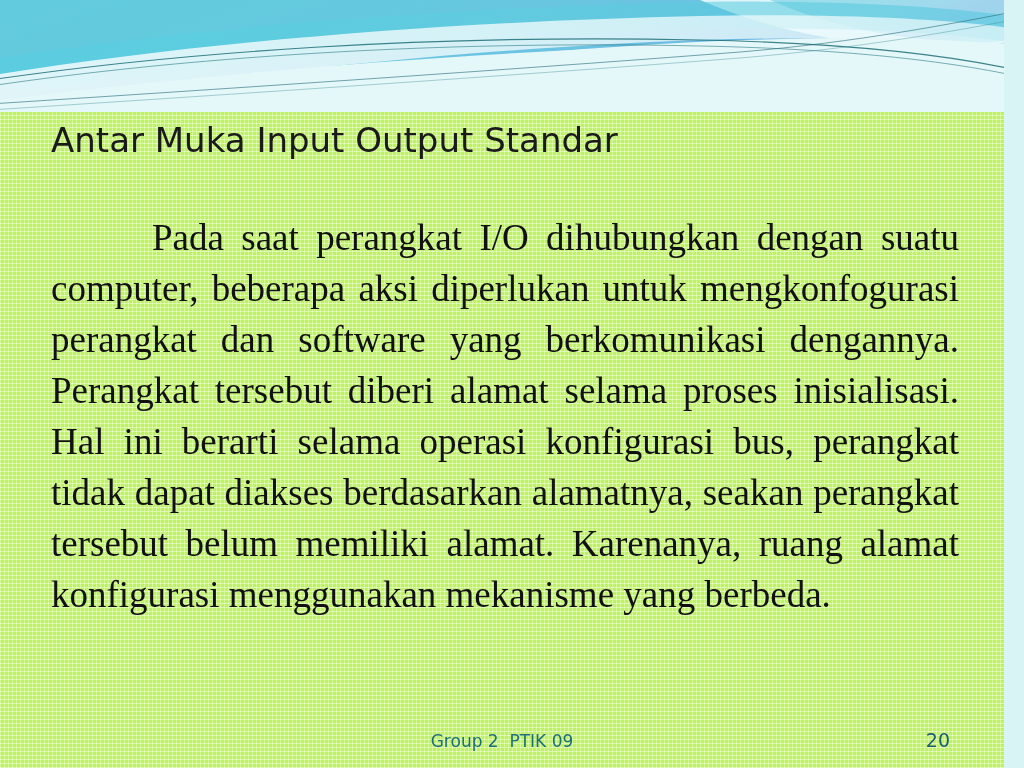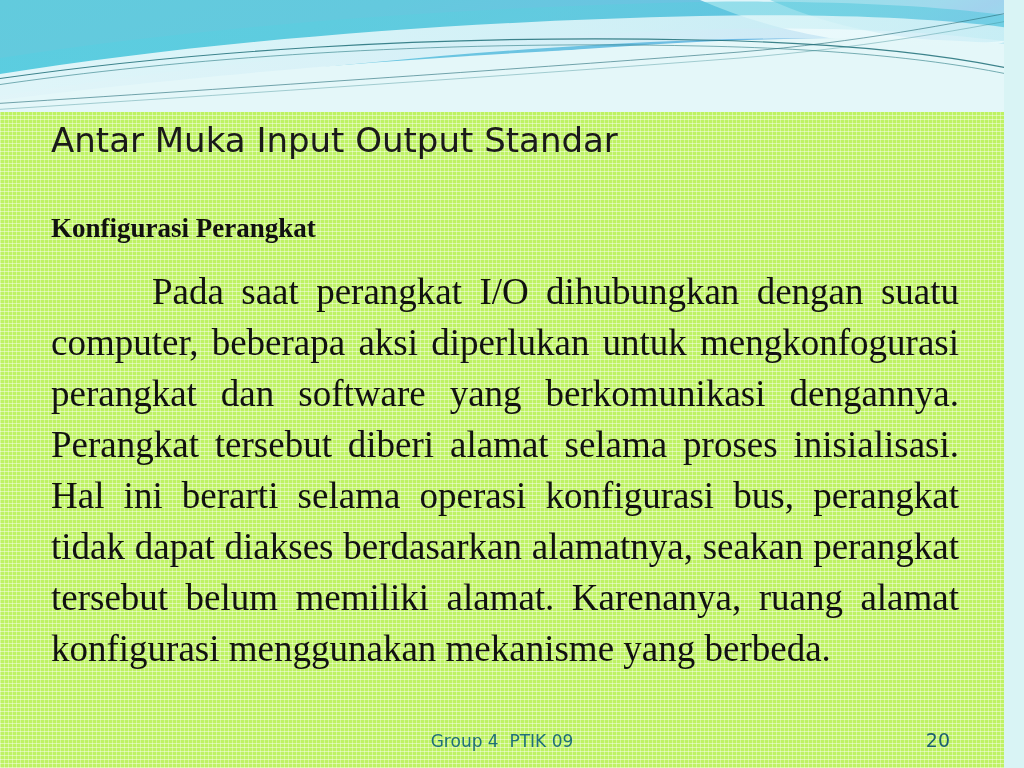--- a/index.html
+++ b/index.html
@@ -169,20 +169,19 @@
       <path d="M -10,80 C 180,52 430,34 700,40 C 850,43 960,56 1034,74" fill="none" stroke="#1f6f78" stroke-width="1.1" opacity="0.85"></path>
       <path d="M -10,86 C 180,58 430,40 700,46 C 850,49 960,62 1034,80" fill="none" stroke="#2b7b83" stroke-width="1" opacity="0.6"></path>
       <path d="M 1034,8 C 950,24 860,42 740,52 C 560,66 300,84 -10,104" fill="none" stroke="#2a6f7a" stroke-width="0.9" opacity="0.7"></path>
       <path d="M 1034,16 C 950,32 860,48 740,58 C 560,72 300,90 -10,110" fill="none" stroke="#3a8a92" stroke-width="0.8" opacity="0.5"></path>
     </svg>
   </div>
 
   <div id="title">Antar Muka Input Output Standar</div>
 
   <div id="body-block">
-    <div id="subheading">Konfigurasi Perangkat</div>
     <p id="paragraph">Pada saat perangkat I/O dihubungkan dengan suatu computer, beberapa aksi diperlukan untuk mengkonfogurasi perangkat dan software yang berkomunikasi dengannya. Perangkat tersebut diberi alamat selama proses inisialisasi. Hal ini berarti selama operasi konfigurasi bus, perangkat tidak dapat diakses berdasarkan alamatnya, seakan perangkat tersebut belum memiliki alamat. Karenanya, ruang alamat konfigurasi menggunakan mekanisme yang berbeda.</p>
   </div>
 
-  <div id="footer-text">Group 4  PTIK 09</div>
+  <div id="footer-text">Group 2  PTIK 09</div>
   <div id="page-number">20</div>
 
 </div>
 
 </body></html>

